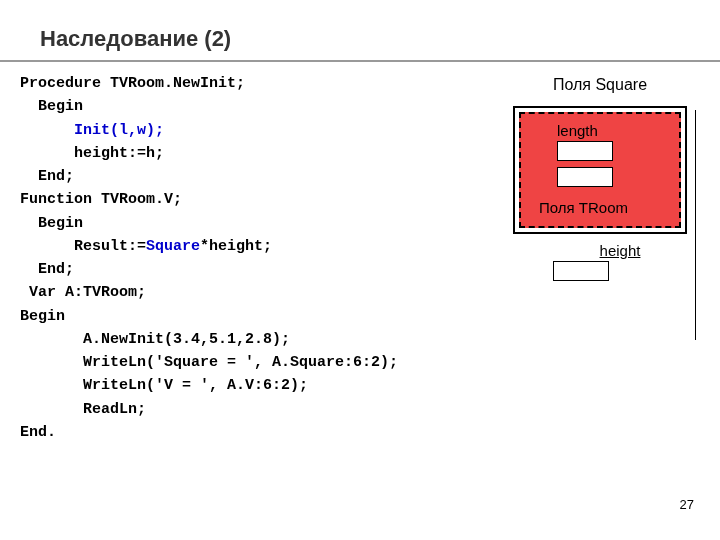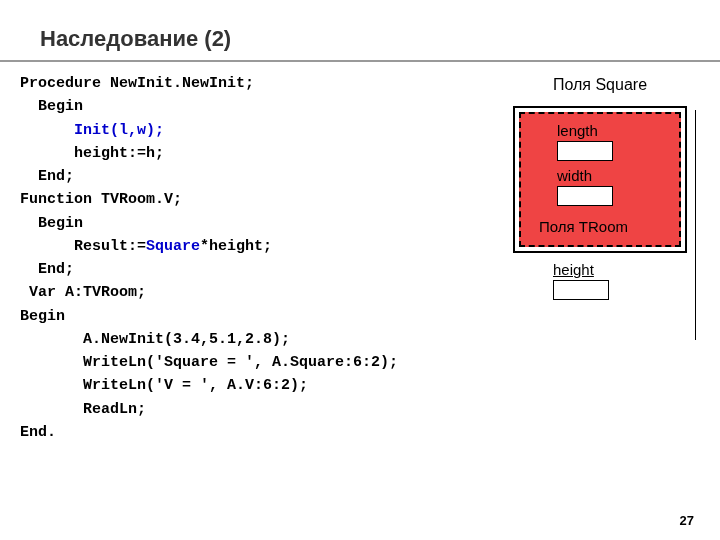--- a/index.html
+++ b/index.html
@@ -72,21 +72,21 @@
     }
     .troom-label {
       font-family: Arial, sans-serif;
       font-size: 15px;
       color: #000;
       text-align: left;
       margin-top: 12px;
       margin-left: 8px;
     }
     .height-area {
-      text-align: left;
+      text-align: center;
       margin: 8px auto 0;
       width: 174px;
       padding-left: 40px;
       text-decoration: underline;
     }
     .height-label {
       font-family: Arial, sans-serif;
       font-size: 15px;
       color: #000;
       margin-bottom: 2px;
@@ -100,35 +100,35 @@
     .right-border {
       position: absolute;
       right: 24px;
       top: 110px;
       width: 1px;
       height: 230px;
       background: #000;
     }
     .page-num {
       position: absolute;
-      bottom: 12px;
+      bottom: 28px;
       right: 26px;
       font-size: 13px;
       font-family: Arial, sans-serif;
-      font-weight: bold;
+      font-weight: normal;
       color: #000;
     }
   </style>
 </head>
 <body>
 
 <div class="title">Наследование (2)</div>
 
 <div class="content">
-  <div class="code"><span>Procedure NewInit.NewInit;</span>
+  <div class="code"><span>Procedure TVRoom.NewInit;</span>
 <span>  Begin</span>
 <span>      </span><span class="blue">Init(l,w);</span>
 <span>      height:=h;</span>
 <span>  End;</span>
 <span>Function TVRoom.V;</span>
 <span>  Begin</span>
 <span>      Result:=</span><span class="blue">Square</span><span>*height;</span>
 <span>  End;</span>
 <span> Var A:TVRoom;</span>
 <span>Begin</span>
@@ -137,21 +137,20 @@
 <span>       WriteLn('V = ', A.V:6:2);</span>
 <span>       ReadLn;</span>
 <span>End.</span></div>
 
   <div class="diagram-area">
     <div class="diagram-title">Поля Square</div>
     <div class="outer-box">
       <div class="inner-box">
         <div class="field-label">length</div>
         <div class="field-rect"></div>
-        <div class="field-label">width</div>
         <div class="field-rect"></div>
         <div class="troom-label">Поля TRoom</div>
       </div>
     </div>
     <div class="height-area">
       <div class="height-label">height</div>
       <div class="height-rect"></div>
     </div>
   </div>
 </div>

